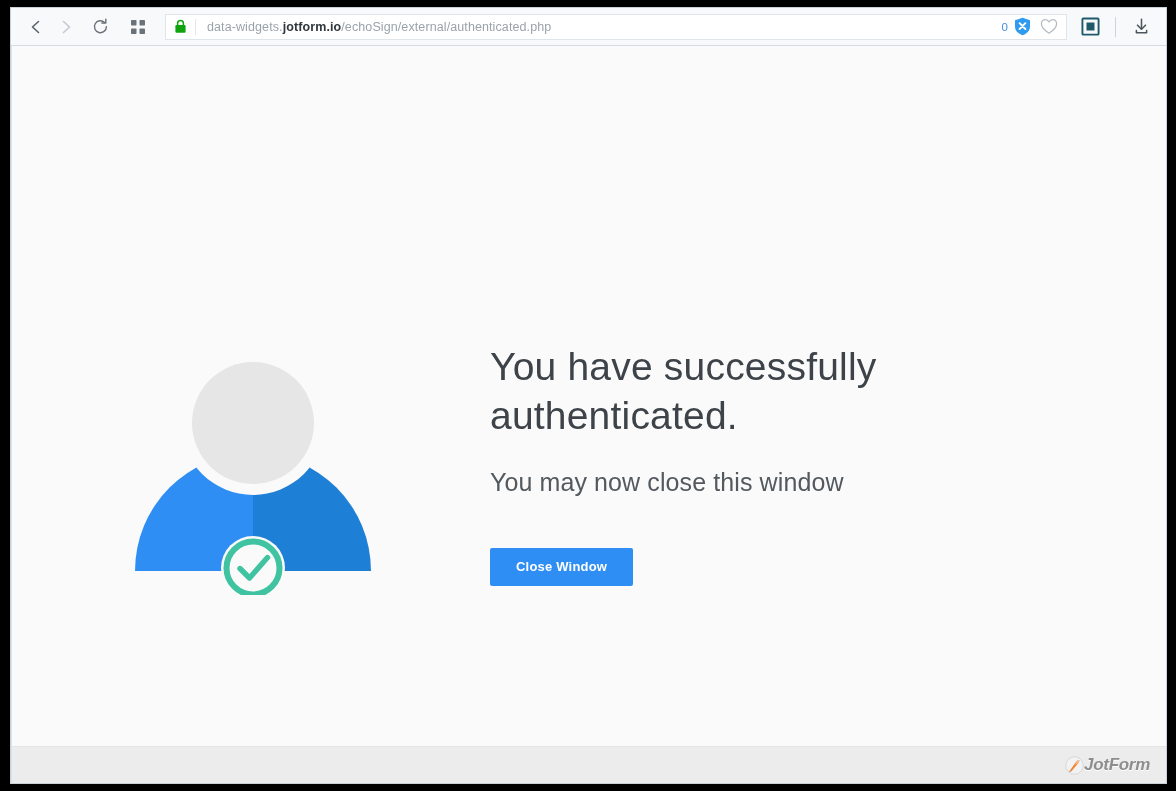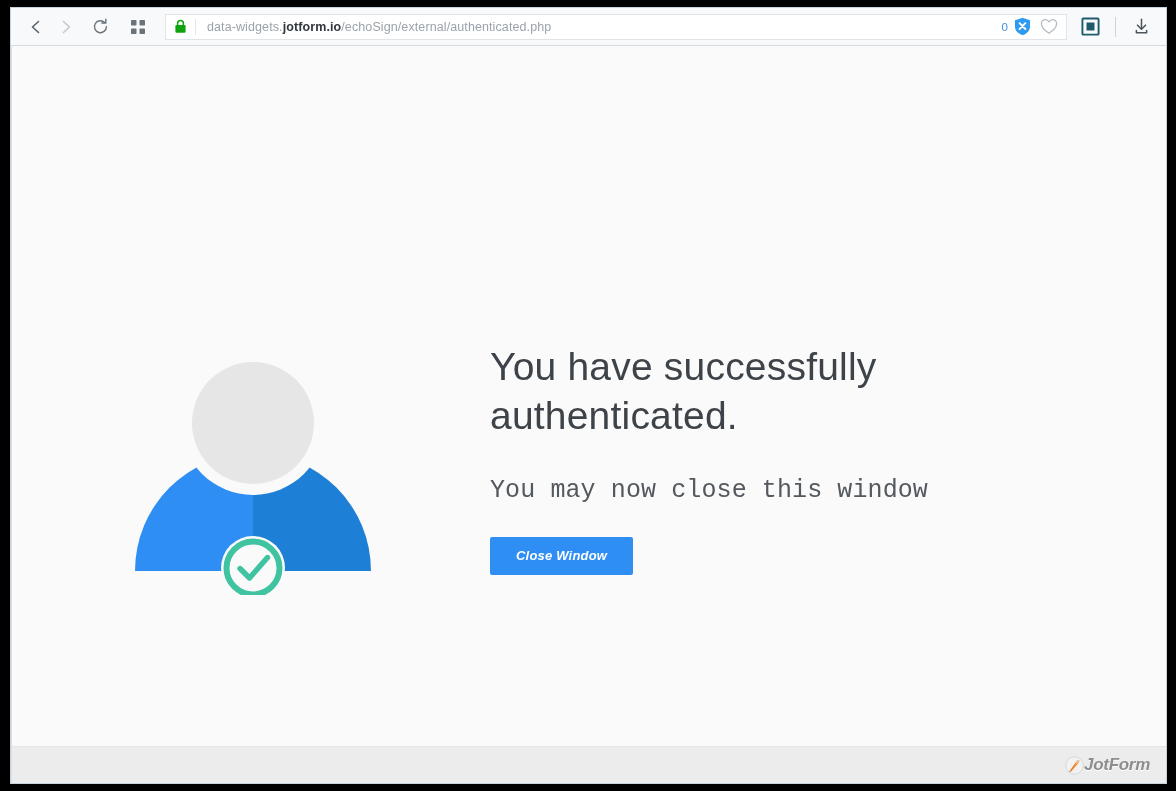--- a/index.html
+++ b/index.html
@@ -115,43 +115,41 @@
   }
   #headline {
     font-size:39px;
     line-height:49px;
     font-weight:200;
     color:#3d4348;
     letter-spacing:0.2px;
     max-width:420px;
   }
   #subtitle {
-    margin-top:36px;
+    margin-top:28px;
     font-size:25px;
     font-weight:200;
     color:#53595e;
     letter-spacing:0.1px;
-    font-family:Liberation Mono, monospace;
   }
   #close-window-button {
-    margin-top:32px;
+    margin-top:51px;
     display:inline-block;
     background:#2f8ef4;
     color:#ffffff;
     border:none;
     font-family:"Liberation Sans", sans-serif;
     font-size:13px;
     font-weight:bold;
     padding:0 26px;
     height:38px;
     line-height:38px;
     border-radius:2px;
     cursor:pointer;
     letter-spacing:0.2px;
-    font-style:italic;
   }
 
   
   #page-footer {
     position:absolute;
     left:0; right:0; bottom:0;
     height:37px;
     background:#ececec;
     border-top:1px solid #e4e4e4;
   }

